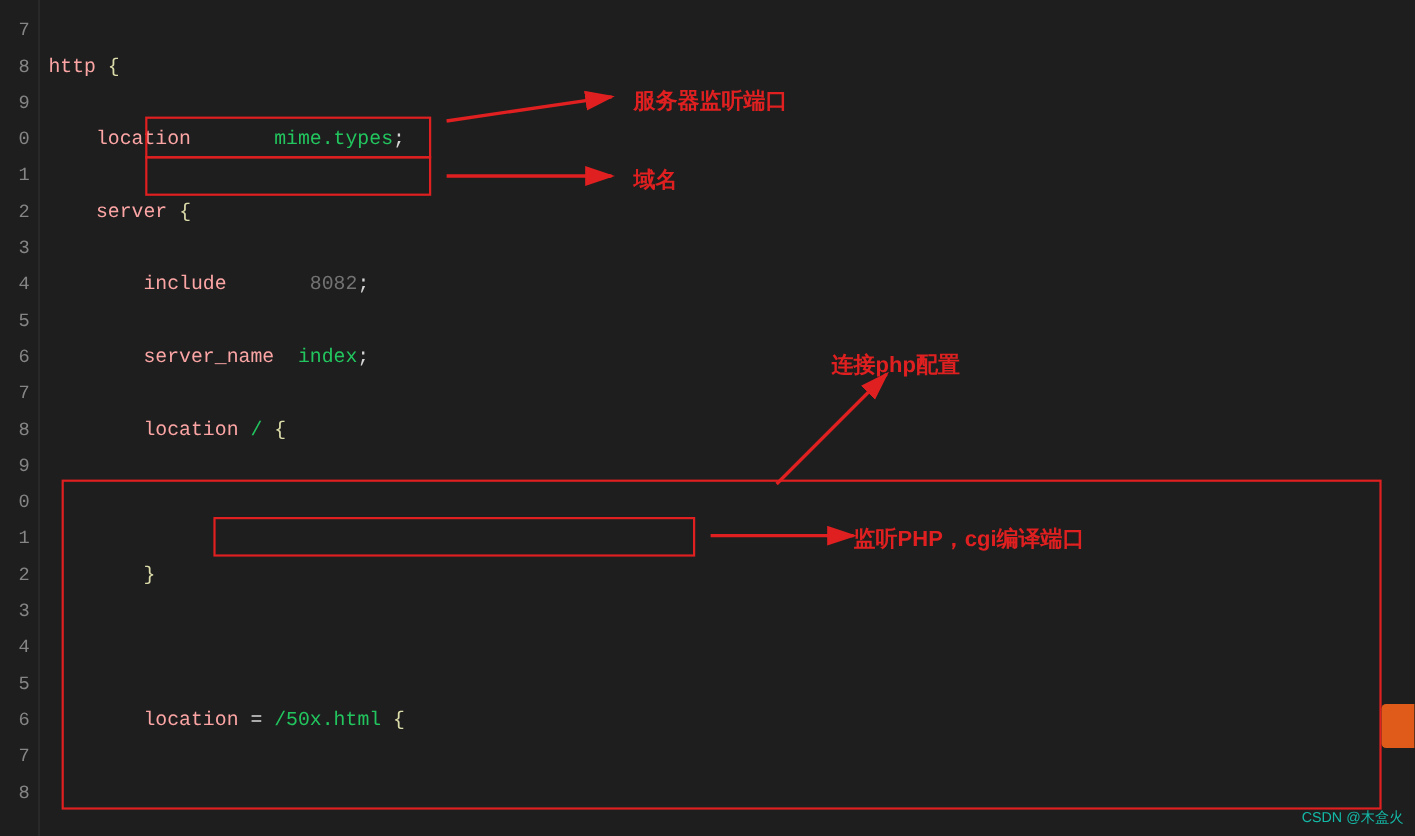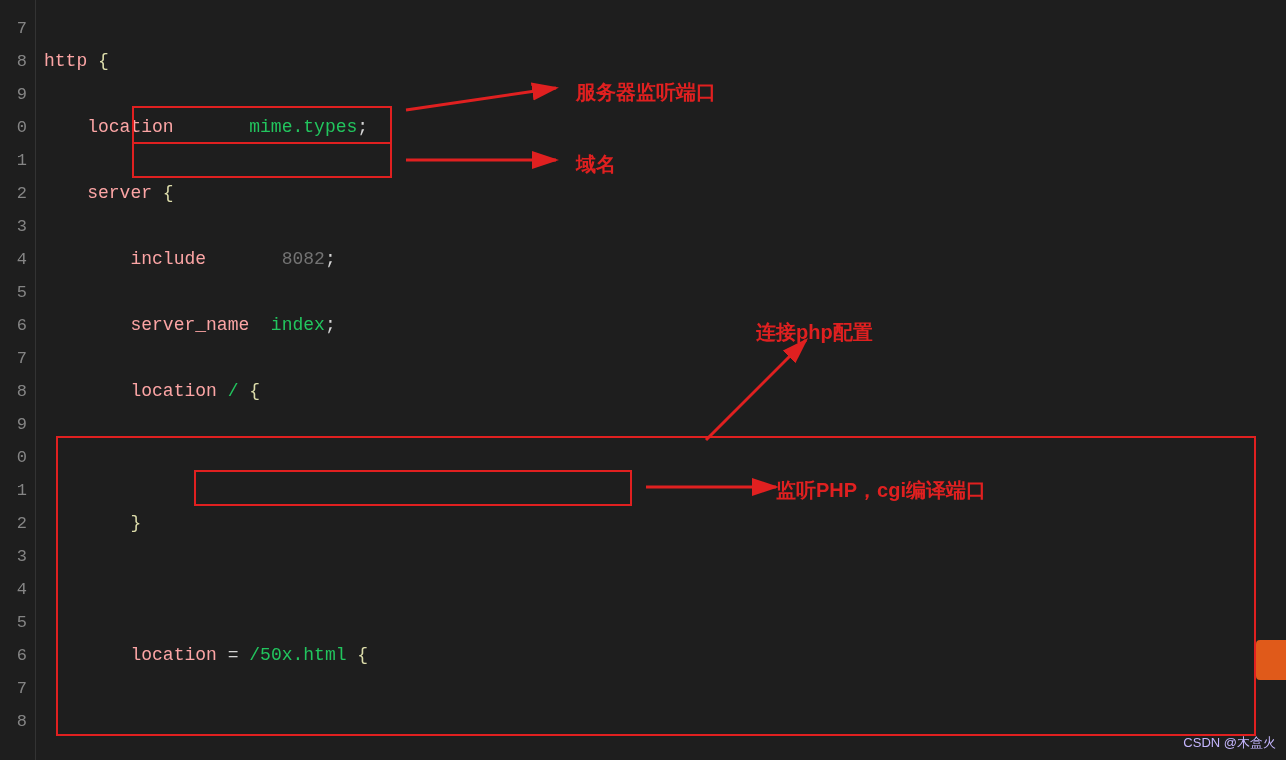--- a/index.html
+++ b/index.html
@@ -57,21 +57,21 @@
   pointer-events: none;
 }
 svg.arrow {
   position: absolute;
   pointer-events: none;
 }
 .watermark {
   position: absolute;
   right: 10px;
   bottom: 8px;
-  color: #c4b5fd;
+  color: #14b8a6;
   font-size: 13px;
   font-family: "Microsoft YaHei", sans-serif;
 }
 .badge {
   position: absolute;
   right: 0;
   top: 640px;
   width: 30px;
   height: 40px;
   background: #e05a1a;

